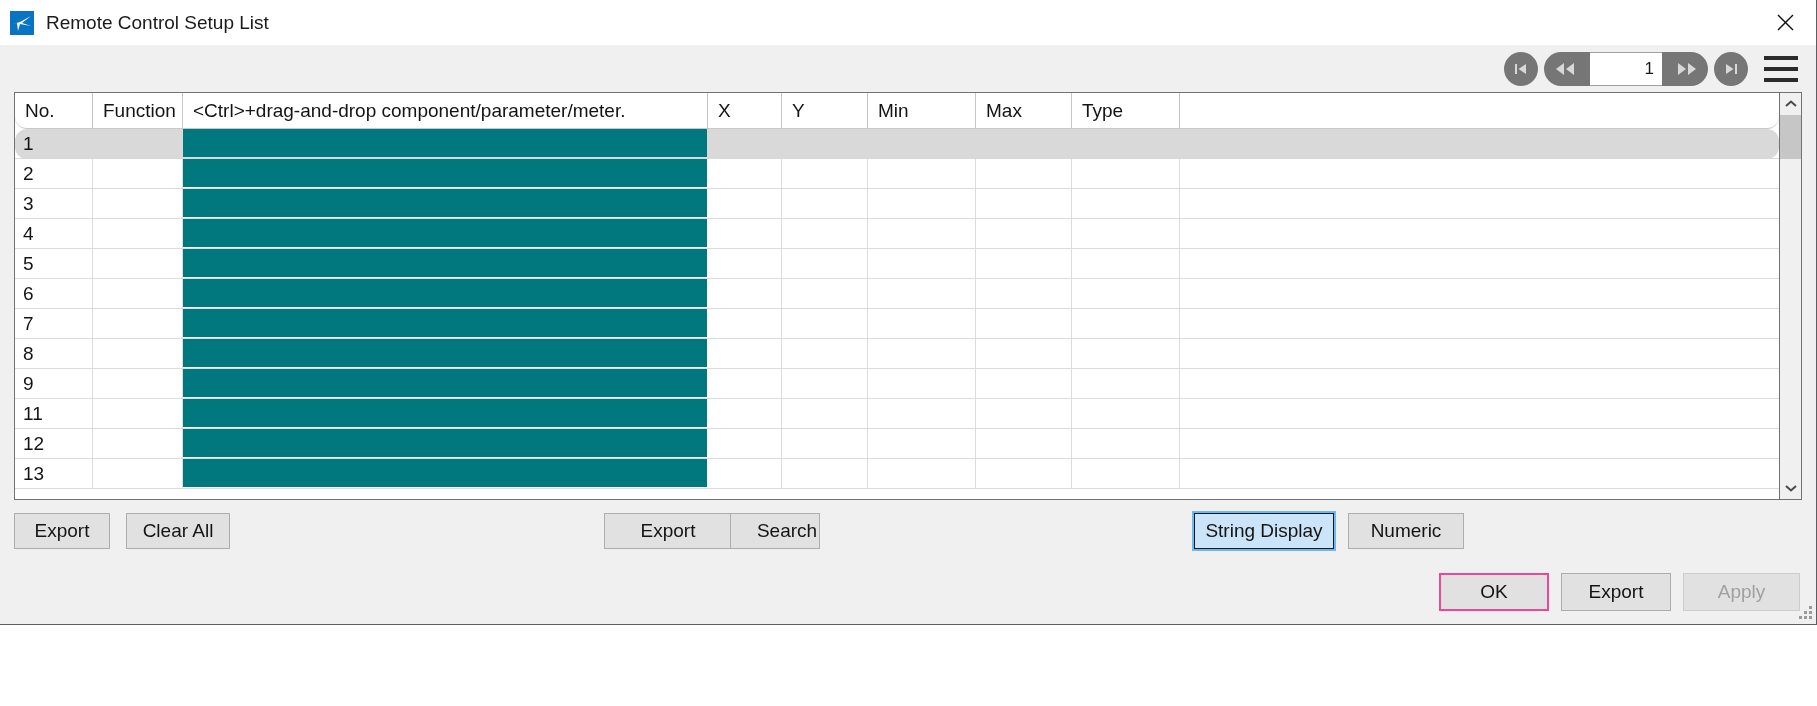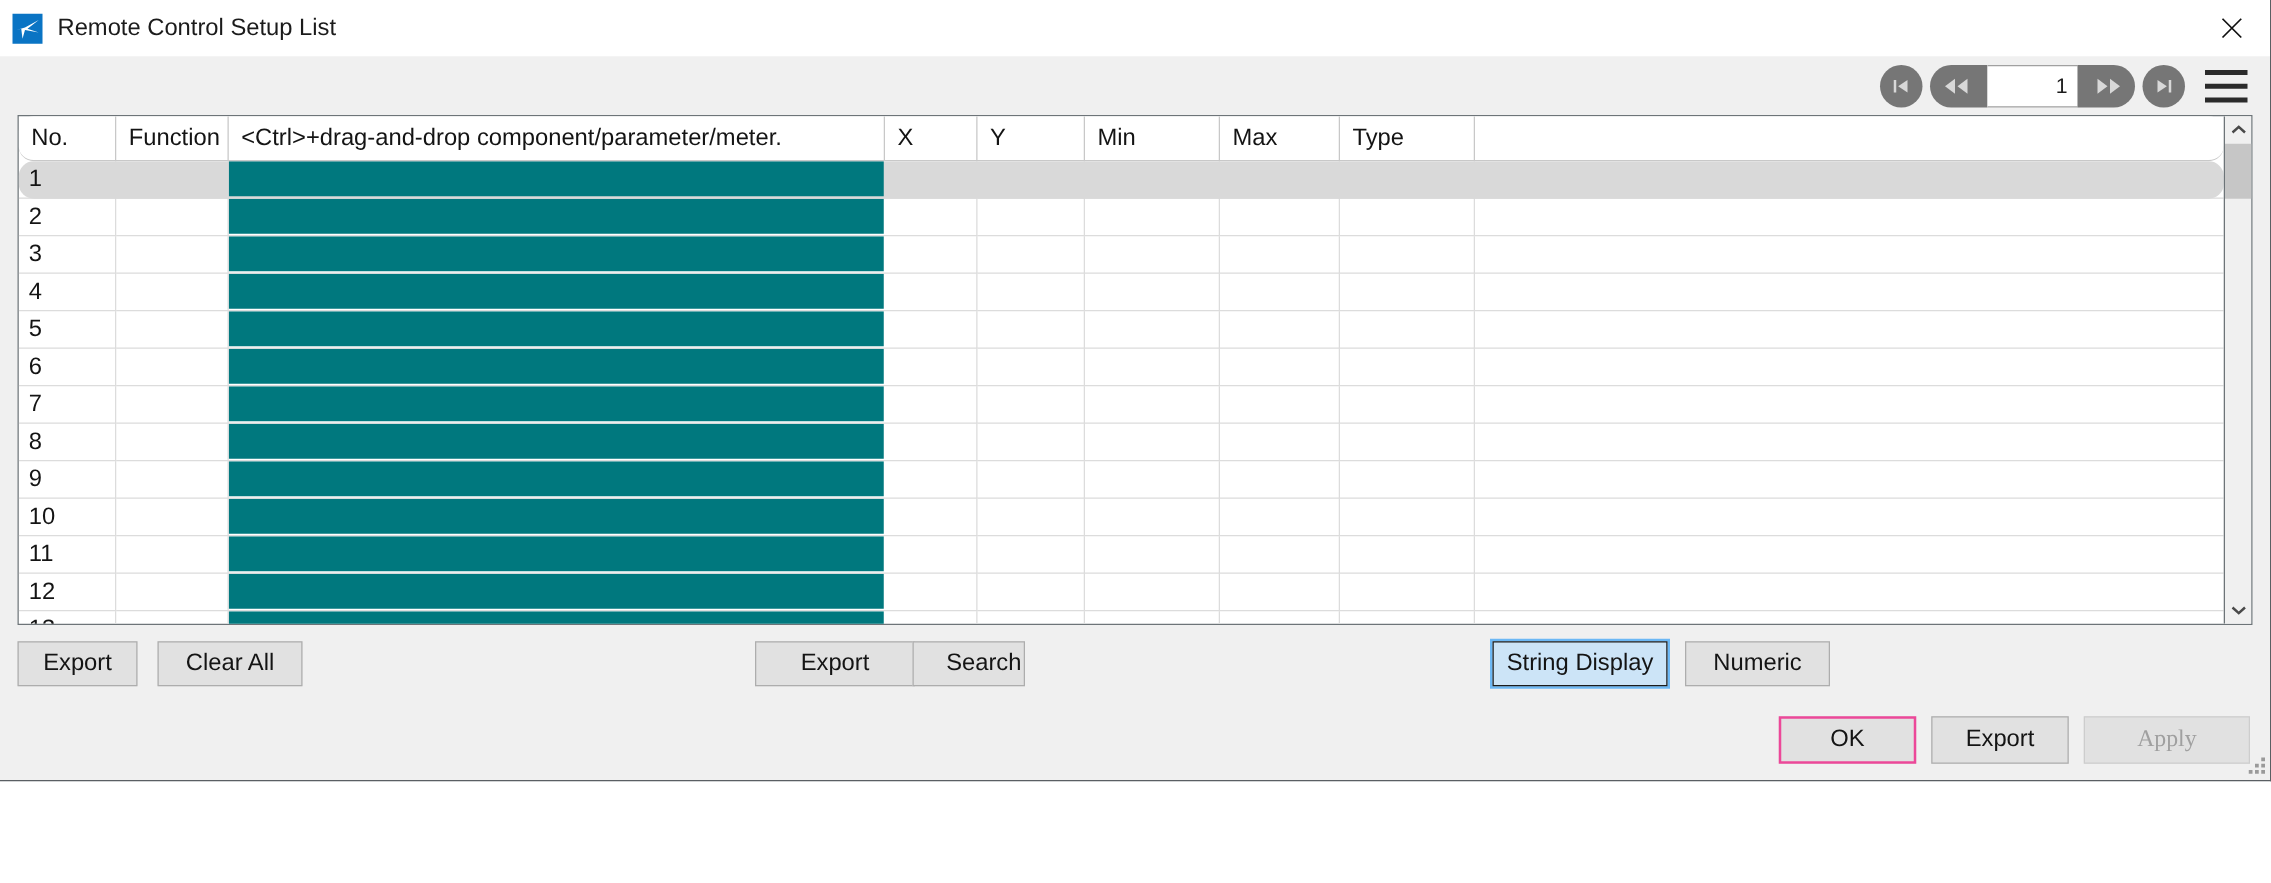--- a/index.html
+++ b/index.html
@@ -218,36 +218,36 @@
     white-space: nowrap;
   }
   .btn.disabled { color: #a0a0a0; border-color: #cdcdcd; background: #e1e1e1; cursor: default; }
   .btn.default  { border: 2px solid #ec4899; }
   .btn.toggled  {
     background: #cce4f7;
     border: 1px solid #1b1b1b;
     box-shadow: 0 0 0 2px #6cb8f5;
   }
   #clear-btn    { position: absolute; left: 14px;   width: 96px; }
-  #clearall-btn { position: absolute; left: 126px;  width: 116px; }
+  #clearall-btn { position: absolute; left: 126px;  width: 104px; }
   #export-btn   { position: absolute; left: 604px;  width: 128px; }
   #search-btn   { position: absolute; left: 730px;  width: 90px; padding-left: 40px; }
   #stringdisp-btn { position: absolute; left: 1194px; width: 140px; }
   #numeric-btn    { position: absolute; left: 1348px; width: 116px; }
 
   #dlgbar {
     height: 60px; min-height: 60px;
     display: flex; align-items: center; justify-content: flex-end;
     padding-right: 16px;
     gap: 12px;
     position: relative;
   }
   #ok-btn     { width: 110px; height: 38px; }
   #cancel-btn { width: 110px; height: 38px; }
-  #apply-btn  { width: 133px; height: 38px; font-family: Liberation Serif, serif; }
+  #apply-btn  { width: 117px; height: 38px; }
 
   #grip {
     position: absolute;
     right: 3px; bottom: 3px;
     width: 14px; height: 14px;
   }
   #grip i {
     position: absolute;
     width: 3px; height: 3px;
     background: #9a9a9a;
@@ -435,33 +435,20 @@
               <div class="bar" style="background: rgb(0, 120, 126);"></div>
             </div>
             <div class="cell c-x"></div>
             <div class="cell c-y"></div>
             <div class="cell c-min"></div>
             <div class="cell c-max"></div>
             <div class="cell c-type"></div>
             <div class="cell c-cmp"></div>
           </div>
           <div class="row data-row">
-            <div class="cell c-no">10</div>
-            <div class="cell c-fn"></div>
-            <div class="cell c-drop">
-              <div class="bar" style="background: rgb(0, 120, 126);"></div>
-            </div>
-            <div class="cell c-x"></div>
-            <div class="cell c-y"></div>
-            <div class="cell c-min"></div>
-            <div class="cell c-max"></div>
-            <div class="cell c-type"></div>
-            <div class="cell c-cmp"></div>
-          </div>
-          <div class="row data-row">
             <div class="cell c-no">11</div>
             <div class="cell c-fn"></div>
             <div class="cell c-drop">
               <div class="bar" style="background: rgb(0, 120, 126);"></div>
             </div>
             <div class="cell c-x"></div>
             <div class="cell c-y"></div>
             <div class="cell c-min"></div>
             <div class="cell c-max"></div>
             <div class="cell c-type"></div>

